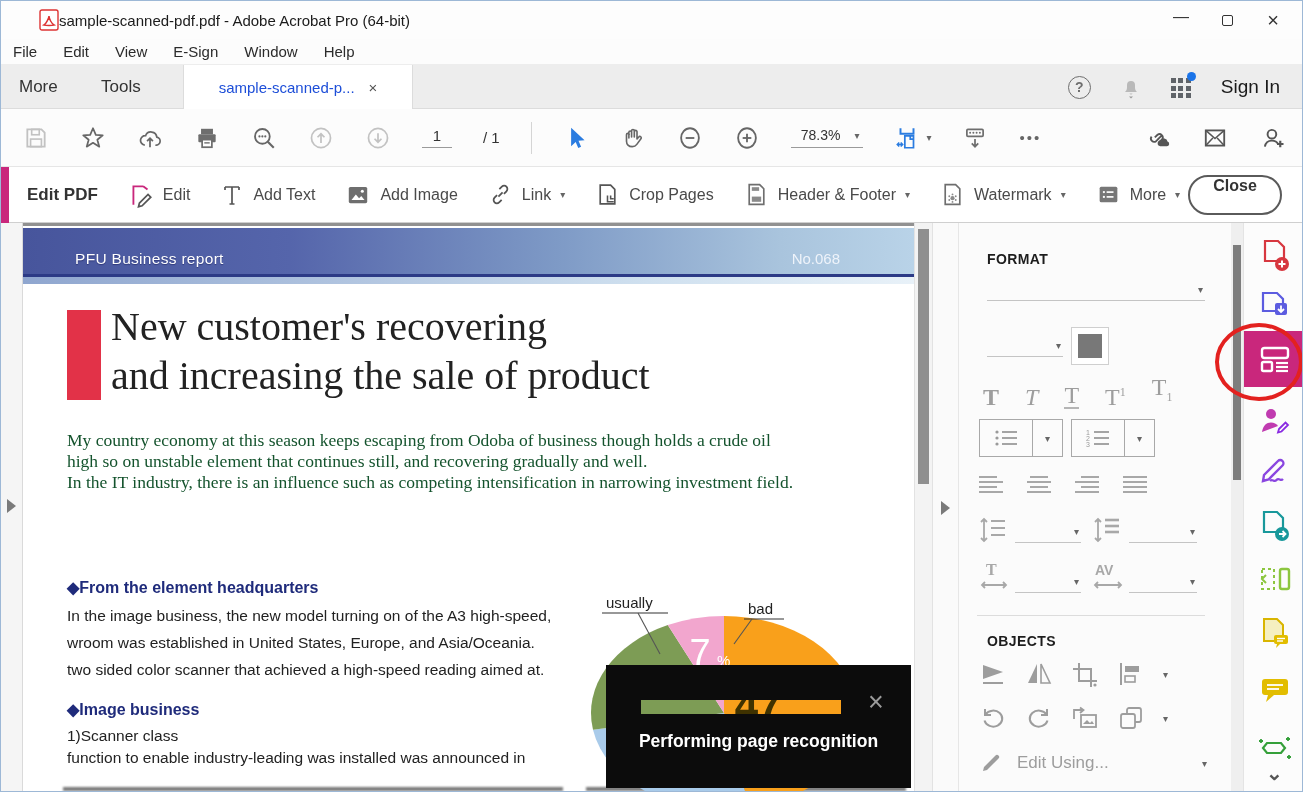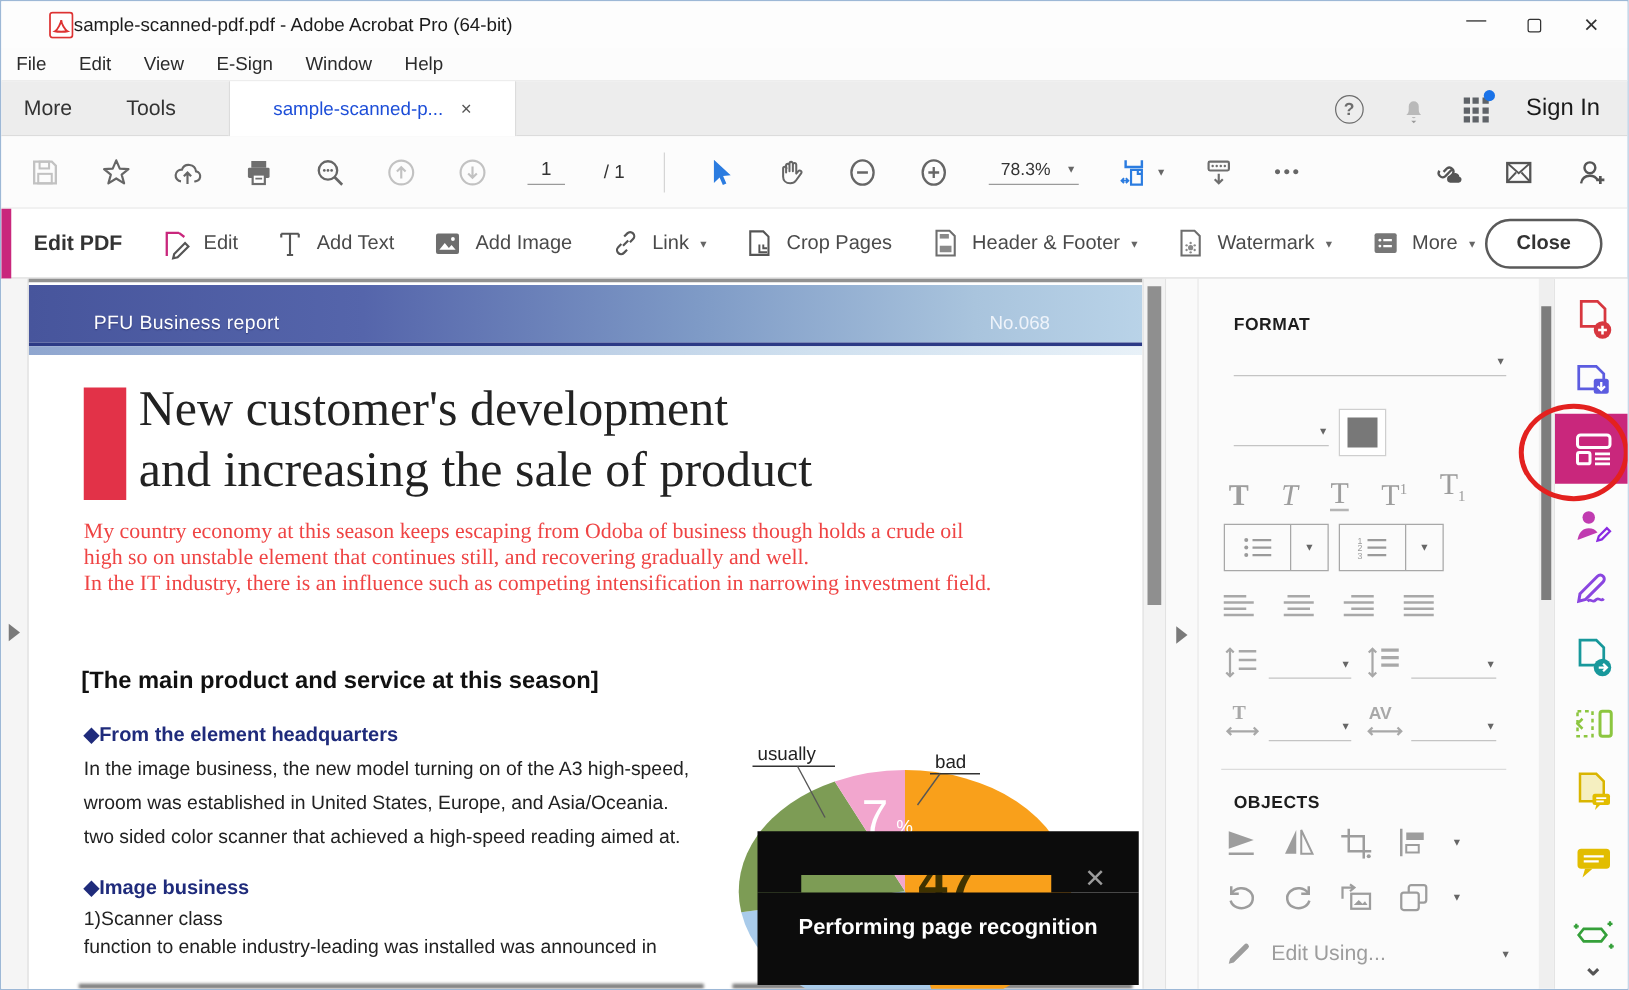--- a/index.html
+++ b/index.html
@@ -45,38 +45,38 @@
   .zoom-combo { display:flex; align-items:center; gap:14px; border-bottom:1px solid #9a9a9a; padding:0 4px 4px 10px; }
   .zoom-combo .zv { font-size:14px; color:#333; }
   .dd { font-size:10px; color:#666; }
 
   
   .editbar { position:absolute; left:0; top:166px; width:100%; height:56px; background:#fff; border-bottom:1px solid #cfcfcf; display:flex; align-items:center; }
   .editbar-stripe { position:absolute; left:0; top:0; width:8px; height:56px; background:#C9277C; }
   .editbar-title { font-size:17px; font-weight:bold; color:#333; margin-left:26px; }
   .eb-btn { display:flex; align-items:center; gap:9px; margin-left:30px; font-size:16px; color:#4a4a4a; }
   .eb-btn svg { display:block; }
-  .close-pill { position:absolute; right:20px; top:8px; width:94px; height:40px; border:2px solid #5a5a5a; border-radius:21px; display:flex; align-items:center; justify-content:center; font-size:16px; font-weight:bold; color:#333; background:#fff; }
+  .close-pill { position:absolute; right:20px; top:8px; width:94px; height:40px; border:2px solid #5a5a5a; border-radius:21px; display:flex; justify-content:center; font-size:16px; font-weight:bold; color:#333; background:#fff; }
 
   
   .content { position:absolute; left:0; top:222px; width:100%; height:570px; background:#fff; }
   .left-strip { position:absolute; left:0; top:0; width:22px; height:570px; background:#f5f5f5; border-right:1px solid #dadada; }
   .tri-right { position:absolute; width:0; height:0; border-top:7px solid transparent; border-bottom:7px solid transparent; border-left:9px solid #7a7a7a; }
   .doc-top-gap { position:absolute; left:22px; top:0; width:891px; height:3px; background:#919191; }
 
   
   .page { position:absolute; left:22px; top:3px; width:891px; height:567px; background:#fff; overflow:hidden; font-family:"Liberation Sans", sans-serif; }
   .banner { position:absolute; left:0; top:2px; width:100%; height:46px; background:linear-gradient(90deg,#47559c 0%,#5565ab 30%,#7e9ac6 60%,#a9c4dd 85%,#b9d3e8 100%); }
   .banner-line { position:absolute; left:0; top:48px; width:100%; height:3px; background:#2c3a86; }
   .banner-strip { position:absolute; left:0; top:51px; width:100%; height:7px; background:linear-gradient(90deg,#8fa6cf,#cfe0ef 70%,#e8f1f8); }
   .banner-left { position:absolute; left:52px; top:24px; color:#fff; font-size:15.5px; letter-spacing:.3px; text-shadow:0 1px 1px rgba(0,0,60,.4); }
   .banner-right { position:absolute; right:74px; top:24px; color:#eef3fa; font-size:15px; }
   .title-red-rect { position:absolute; left:44px; top:84px; width:34px; height:90px; background:#e23248; }
   .doc-title { position:absolute; left:88px; top:76px; font-family:"Liberation Serif", serif; font-size:40px; color:#222; line-height:49px; }
-  .intro { position:absolute; left:44px; top:188px; font-family:"Liberation Serif", serif; font-size:17.5px; color:#ef4444; line-height:21px; }
+  .intro { position:absolute; left:44px; top:204px; font-family:"Liberation Serif", serif; font-size:17.5px; color:#14532d; line-height:21px; }
   .season-heading { position:absolute; left:42px; top:308px; font-size:19px; font-weight:bold; color:#111; }
   .sec-heading { position:absolute; font-size:16px; font-weight:bold; color:#1F2B7B; }
   .sec-text { position:absolute; font-size:15.5px; color:#222; line-height:27px; }
   .blur-strip { position:absolute; height:4px; background:#4f4f4f; filter:blur(1.3px); opacity:.75; }
 
   .pie-svg { position:absolute; left:563px; top:366px; }
 
   
   .toast { position:absolute; left:605px; top:442px; width:305px; height:123px; z-index:30; }
   .toast .blk { position:absolute; background:#0c0c0c; }
@@ -377,31 +377,30 @@
 
     <div class="page">
       <div class="banner"></div>
       <div class="banner-line"></div>
       <div class="banner-strip"></div>
       <span class="banner-left">PFU Business report</span>
       <span class="banner-right">No.068</span>
 
       <div class="title-red-rect"></div>
       <div class="doc-title">
-        <div>New customer's development</div>
+        <div>New customer's recovering</div>
         <div>and increasing the sale of product</div>
       </div>
 
       <div class="intro">
         <div>My country economy at this season keeps escaping from Odoba of business though holds a crude oil</div>
         <div>high so on unstable element that continues still, and recovering gradually and well.</div>
         <div>In the IT industry, there is an influence such as competing intensification in narrowing investment field.</div>
       </div>
 
-      <div class="season-heading">[The main product and service at this season]</div>
 
       <div class="sec-heading" style="left:44px; top:352px;">◆From the element headquarters</div>
       <div class="sec-text" style="left:44px; top:376px;">
         <div>In the image business, the new model turning on of the A3 high-speed,</div>
         <div>wroom was established in United States, Europe, and Asia/Oceania.</div>
         <div>two sided color scanner that achieved a high-speed reading aimed at.</div>
       </div>
 
       <div class="sec-heading" style="left:44px; top:474px;">◆Image business</div>
       <div class="sec-text" style="left:44px; top:496px;">1)Scanner class</div>

